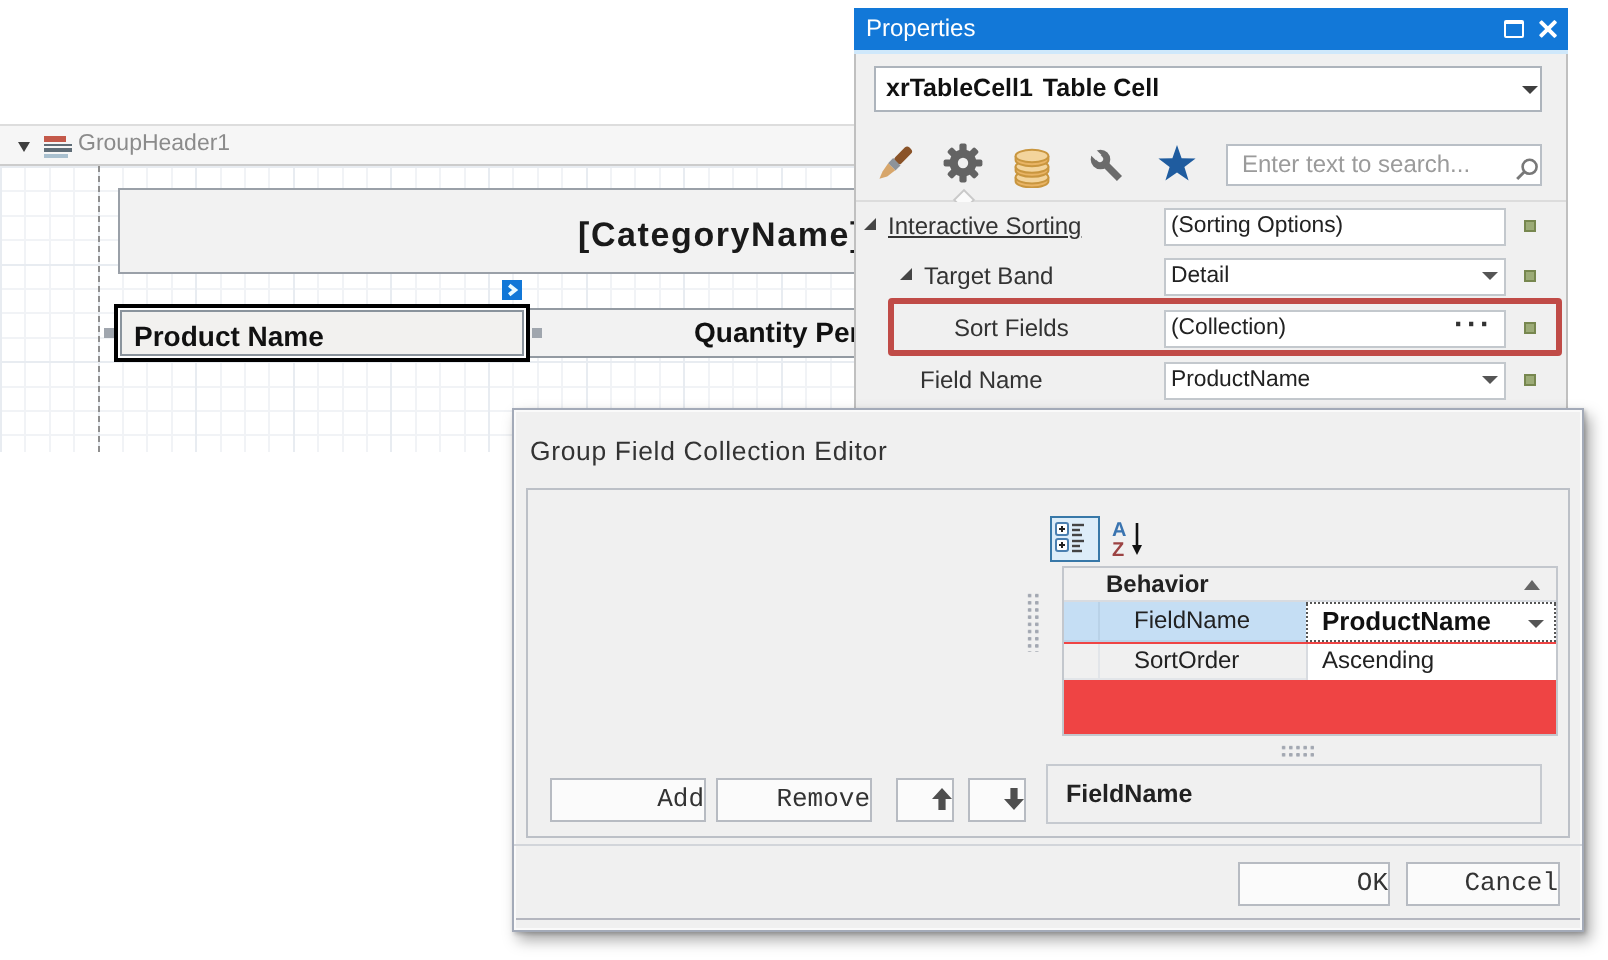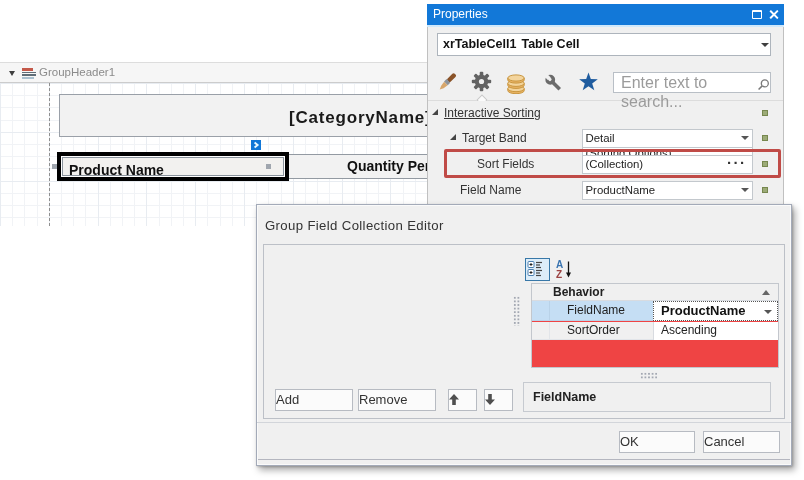--- a/index.html
+++ b/index.html
@@ -24,21 +24,21 @@
     repeating-linear-gradient(to bottom, #f1f3f6 0 1px, transparent 1px 12.2px);
 }
 #dash { left:49px; top:83px; height:143px; width:0; border-left:1px dashed #8f8f8f; }
 #catcell { left:59px; top:94px; width:400px; height:43px; background:#f2f2f2;
   border:1px solid #9aa0a8; }
 #cattxt { left:289px; top:107.5px; font-size:17px; line-height:20px; letter-spacing:0.8px; font-weight:bold; color:#1a1a1a; white-space:nowrap;}
 #smart { left:251px; top:140px; width:10px; height:10px; background:#1177d7; }
 #cell2 { left:262px; top:154px; width:238px; height:25px; background:#f2f2f2;
   border:1px solid #939aa2; }
 #cell2 span { position:absolute; left:84px; top:0; line-height:23px; font-size:14px; font-weight:bold; color:#111; white-space:nowrap;}
-#cell1 { left:57px; top:152px; width:232px; height:29px; border:4px solid #000000; background:#ffffff;}
+#cell1 { left:57px; top:152px; width:208px; height:29px; border:2px solid #000000; background:#ffffff;}
 #cell1 .in { position:absolute; left:1px; top:1px; right:1px; bottom:1px;
   border:1px solid #8a939c; background:#f2f1ef; }
 #cell1 .in span { position:absolute; left:6px; top:0; line-height:25px; font-size:14px; font-weight:bold; color:#111; white-space:nowrap;}
 .hdl { position:absolute; width:5px; height:5px; background:#a0a6ae; z-index:3; }
 
 
 #panel { left:427px; top:4px; width:357px; height:201px; background:#f0f0f0;
   border:1px solid #c0c0c0; border-top:none; z-index:10; }
 #ptitle { left:427px; top:4px; width:357px; height:21px; background:#1278d8; z-index:11; }
 #ptitle .t { position:absolute; left:6px; top:0; line-height:21px; font-size:12px; color:#fff; }
@@ -53,21 +53,21 @@
 #combo .t { position:absolute; left:5px; top:0; line-height:21px; font-size:12.5px; font-weight:bold; color:#111; }
 #combo .t .g { display:inline-block; width:5px; }
 #comboarr { position:absolute; left:323px; top:9px; width:0; height:0;
   border-left:4px solid transparent; border-right:4px solid transparent; border-top:4.5px solid #3f3f3f; }
 .icon { position:absolute; z-index:12; }
 #diamond { left:475px; top:94px; width:14px; height:7px; overflow:hidden; z-index:12; }
 #diamond i { position:absolute; left:2.5px; top:1.5px; width:8px; height:8px; background:#fbfbfb;
   border:1px solid #c9c9c9; transform:rotate(45deg); }
 #search { left:613px; top:72px; width:158px; height:21px; background:#fff;
   border:1px solid #b9bfc6; z-index:11; }
-#search .t { position:absolute; left:7px; top:0; line-height:19px; font-size:16px; color:#9b9b9b; }
+#search .t { position:absolute; left:7px; top:0; line-height:19px; font-size:12px; color:#9b9b9b; }
 
 .ptri { position:absolute; width:0; height:0; z-index:12;
   border-left:6px solid transparent; border-bottom:6px solid #454545; }
 .plabel { position:absolute; z-index:12; font-size:12px; color:#333; line-height:19px; }
 .pbox { position:absolute; left:582px; width:171px; height:19px; background:#fff;
   border:1px solid #c3c8cd; z-index:12; font-size:11.4px; color:#222; line-height:17px; padding-left:2.5px; }
 .drop { position:absolute; width:0; height:0; z-index:13;
   border-left:4px solid transparent; border-right:4px solid transparent; border-top:4.5px solid #555; }
 .gsq { position:absolute; left:762px; width:6px; height:6px; background:#9cab77;
   border:1px solid #77874f; z-index:12; }
@@ -86,21 +86,21 @@
 #dlist { left:19px; top:50px; width:232px; height:125px; background:#fff; border:1px solid #9ba1ab; }
 #dsel { left:1px; top:2px; width:229px; height:16px; background:#d6eaf9; }
 #dsel span { position:absolute; left:21px; top:0; line-height:15px; font-size:12px; color:#222; white-space:nowrap; }
 .dot-v { width:7px; height:30px;
   background-image:radial-gradient(circle, #a3a8b2 0.9px, transparent 1.1px);
   background-size:3.6px 3.6px; }
 .dot-h { width:17px; height:7px;
   background-image:radial-gradient(circle, #a3a8b2 0.9px, transparent 1.1px);
   background-size:3.6px 3.6px; }
 .dbtn { position:absolute; height:22px; background:#fbfbfb; border:1px solid #b7bbc2;
-  font-size:13px; color:#333; text-align:left; line-height:18px; }
+  font-size:13px; color:#333; text-align:right; line-height:18px;font-family:Liberation Mono, monospace; }
 #catbtn { left:268px; top:53px; width:25px; height:23px; background:#ddedf9; border:1.5px solid #3878a8; }
 #dgrid { left:274px; top:78px; width:248px; height:85px; background:#ef4444; border:1px solid #c3c7cd; }
 #dghead { left:0; top:0; width:246px; height:17px; background:#f0f0f0; border-bottom:1px solid #d8dbe0; }
 #dghead span { position:absolute; left:21px; top:0; line-height:16px; font-size:12px; font-weight:bold; color:#222; }
 #dgup { position:absolute; left:230px; top:6px; width:0; height:0;
   border-left:4px solid transparent; border-right:4px solid transparent; border-bottom:5px solid #666; }
 #dgrow1 { left:0; top:17px; width:246px; height:20px; background:#c5def4; border-bottom:1px solid #b9d2e8; }
 #dgrow1 .lbl { position:absolute; left:35px; top:0; line-height:19px; font-size:12px; color:#222; }
 #dgval1 { position:absolute; left:121px; top:0; width:125px; height:20px; background:#fff;
   border:1px dotted #555; }
@@ -214,21 +214,21 @@
   <div class="abs" id="search">
       <span class="t">Enter text to search...</span>
     <svg style="position:absolute;left:141px;top:3px;" width="15" height="16" viewBox="0 0 15 16">
       <circle cx="9.8" cy="7.4" r="3.5" fill="none" stroke="#787878" stroke-width="1.3"></circle>
       <line x1="7.2" y1="9.9" x2="3.6" y2="13.5" stroke="#787878" stroke-width="1.5"></line>
     </svg>
   </div>
 
   <div class="ptri" style="left:432px;top:109px;"></div>
   <div class="plabel" style="left:444px;top:104px;text-decoration:underline;">Interactive Sorting</div>
-  <div class="pbox" style="top:104px;margin-top:40px;">(Sorting Options)</div>
+  <div class="pbox" style="top:104px;">(Sorting Options)</div>
   <div class="gsq" style="top:110px;"></div>
 
   <div class="ptri" style="left:450px;top:134px;"></div>
   <div class="plabel" style="left:462px;top:129px;">Target Band</div>
   <div class="pbox" style="top:129px;">Detail</div>
   <div class="drop" style="left:741px;top:136px;"></div>
   <div class="gsq" style="top:135px;"></div>
 
   <div class="abs" id="redbox"></div>
   <div class="plabel" style="left:477px;top:155px;">Sort Fields</div>

